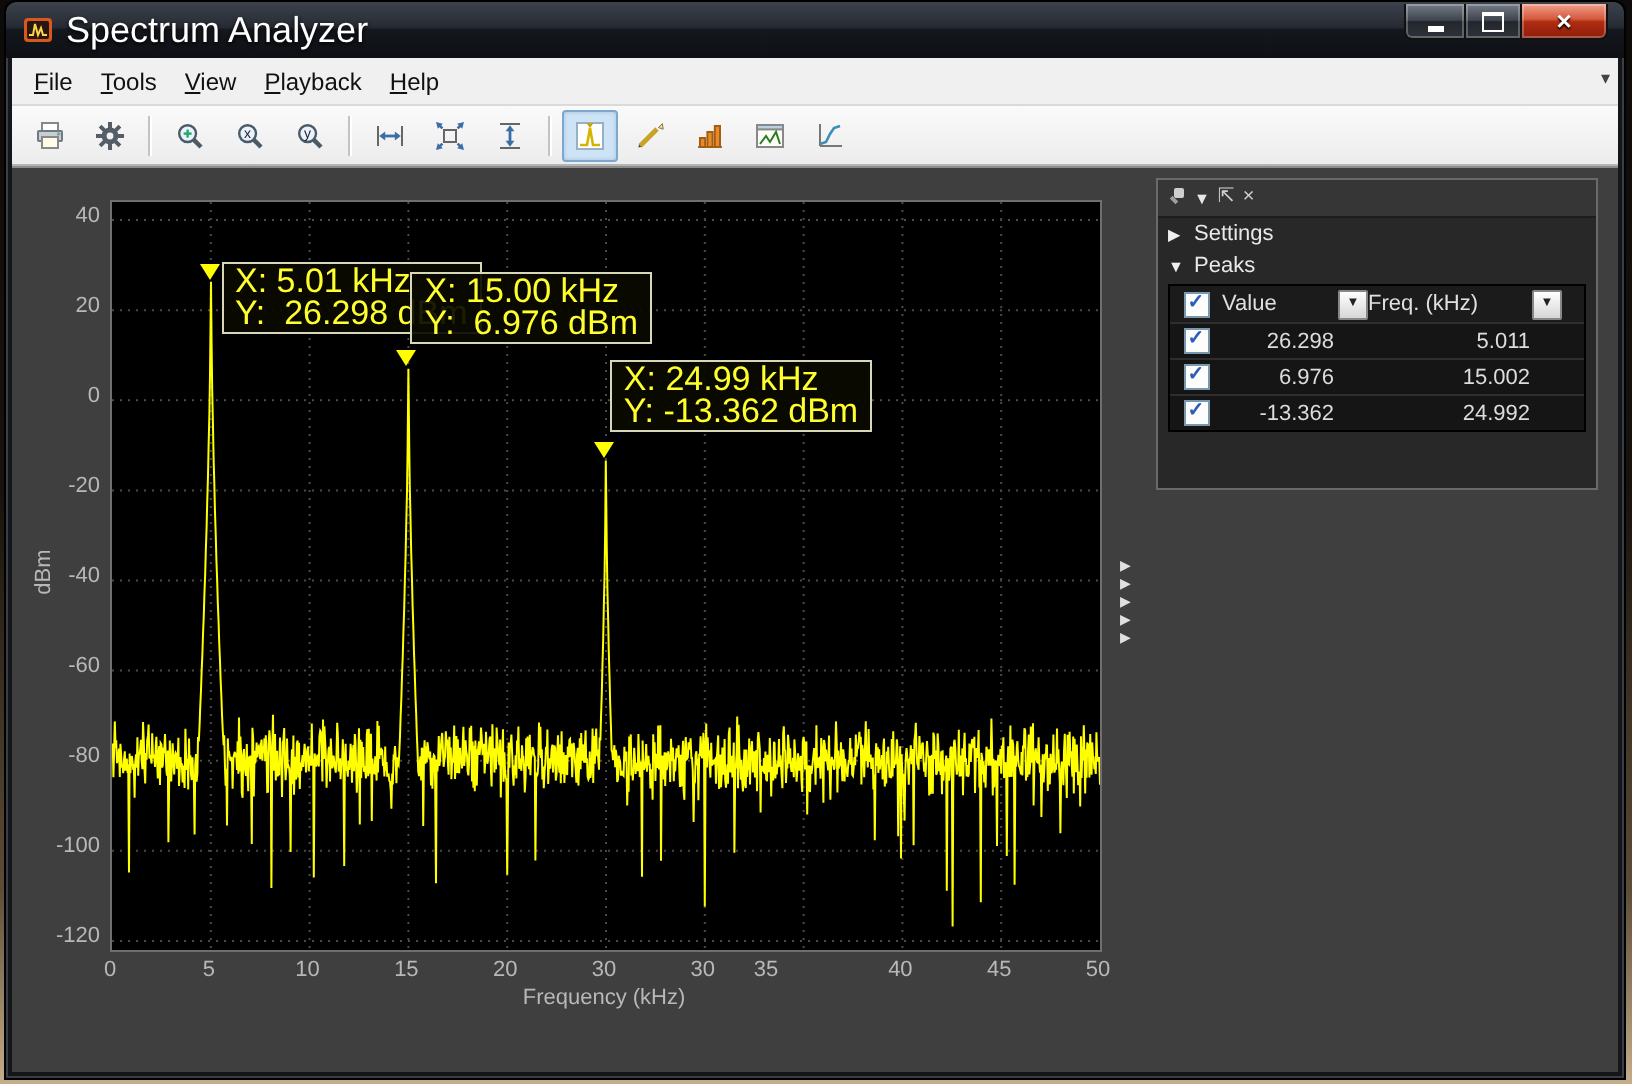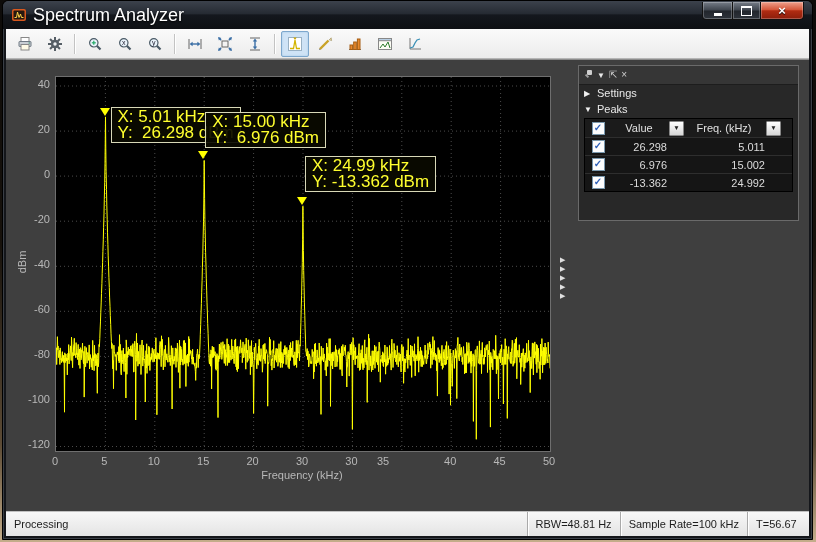--- a/index.html
+++ b/index.html
@@ -52,21 +52,21 @@
   .pin-icon::before{content:"";position:absolute;left:3px;top:0;width:5px;height:5px;background:#cfcfcf;border-radius:1px;}
   .pin-icon::after{content:"";position:absolute;left:1px;top:5px;width:4px;height:2px;background:#9f9f9f;transform:rotate(45deg);}
   .section-row{height:16px;display:flex;align-items:center;gap:5px;padding:0 5px;color:#e8e8e8;}
   .sec-tri{font-size:8px;color:#f0f0f0;width:8px;}
   .ptable{margin:1px 5px 0 5px;background:#151515;border:1px solid #000;}
   .prow{display:flex;align-items:center;height:17px;border-top:1px solid #2e2e2e;color:#dcdcdc;}
   .phead{height:18px;border-top:none;background:#1b1b1b;padding-right:11px;}
   .cbcell{width:26px;display:flex;justify-content:center;align-items:center;}
   .checkbox{width:11px;height:11px;background:#fdfdfd;border:1px solid #7a98ad;display:flex;align-items:center;justify-content:center;}
   .chk{color:#2c5eb8;font-size:10px;font-weight:bold;line-height:1;margin-top:-1px;}
-  .hcell{text-align:center;color:#e0e0e0;}
+  .hcell{text-align:left;color:#e0e0e0;}
   .hcell.val{width:56px;}
   .hcell.freq{flex:1;}
   .dropbtn{width:13px;height:13px;margin-left:2px;background:linear-gradient(180deg,#fff,#d6d6d6);border:1px solid #878787;border-radius:1px;display:flex;align-items:center;justify-content:center;}
   .drop-arrow{font-size:6.5px;color:#222;line-height:1;}
   .cell{text-align:right;}
   .cell.val{width:56px;}
   .cell.freq{flex:1;padding-right:27px;}
   .statusbar{height:24px;background:linear-gradient(180deg,#f7f7f7,#e4e4e4);border-top:1px solid #c0c0c0;display:flex;align-items:stretch;font-size:11px;color:#1c1c1c;}
   .status-left{flex:1;display:flex;align-items:center;padding-left:8px;}
   .status-seg{display:flex;align-items:center;padding:0 8px;border-left:1px solid #a9a9a9;box-shadow:inset 1px 0 0 #fff;box-sizing:border-box;}
@@ -96,20 +96,30 @@
           <span class="glyph-max"></span>
         </div>
       <div class="wbtn close">
           <span class="glyph-close">×</span>
         </div>
     </div>
   </div>
 
   <div class="client">
 
+    <div class="menubar">
+      <span id="menu-items" style="display:flex;">
+          <span class="menu-item"><u>F</u>ile</span>
+          <span class="menu-item"><u>T</u>ools</span>
+          <span class="menu-item"><u>V</u>iew</span>
+          <span class="menu-item"><u>P</u>layback</span>
+          <span class="menu-item"><u>H</u>elp</span>
+        </span>
+      <span class="menu-overflow">▾</span>
+    </div>
 
     <div class="toolbar">
       <div class="tbtn">
         <svg viewBox="0 0 16 16">
             <rect x="4" y="1.5" width="8" height="4" fill="#fff" stroke="#888"></rect>
             <rect x="2" y="5.5" width="12" height="5" rx="0.5" fill="#c9ced4" stroke="#707a84"></rect>
             <rect x="4" y="8.5" width="8" height="5.5" fill="#fffbe6" stroke="#888"></rect>
             <circle cx="12.3" cy="7" r="0.9" fill="#7a9"></circle>
           </svg>
       </div>
@@ -351,21 +361,15 @@
                 </span>
                 <span class="cell val">-13.362</span>
                 <span class="cell freq">24.992</span>
               </div>
             </div>
         </div>
       </div>
 
     </div>
 
-    <div class="statusbar">
-      <div class="status-left">Processing</div>
-      <div class="status-seg seg-rbw">RBW=48.81 Hz</div>
-      <div class="status-seg seg-sr">Sample Rate=100 kHz</div>
-      <div class="status-seg seg-t">T=56.67</div>
-    </div>
 
   </div>
 </div>
 
 </body></html>

